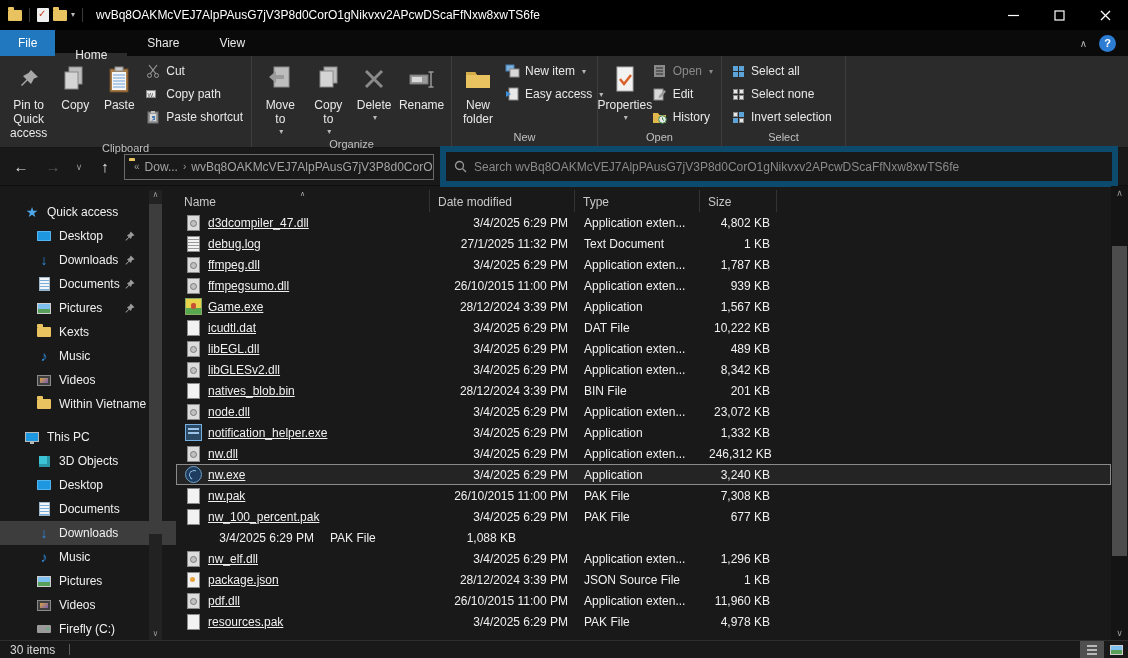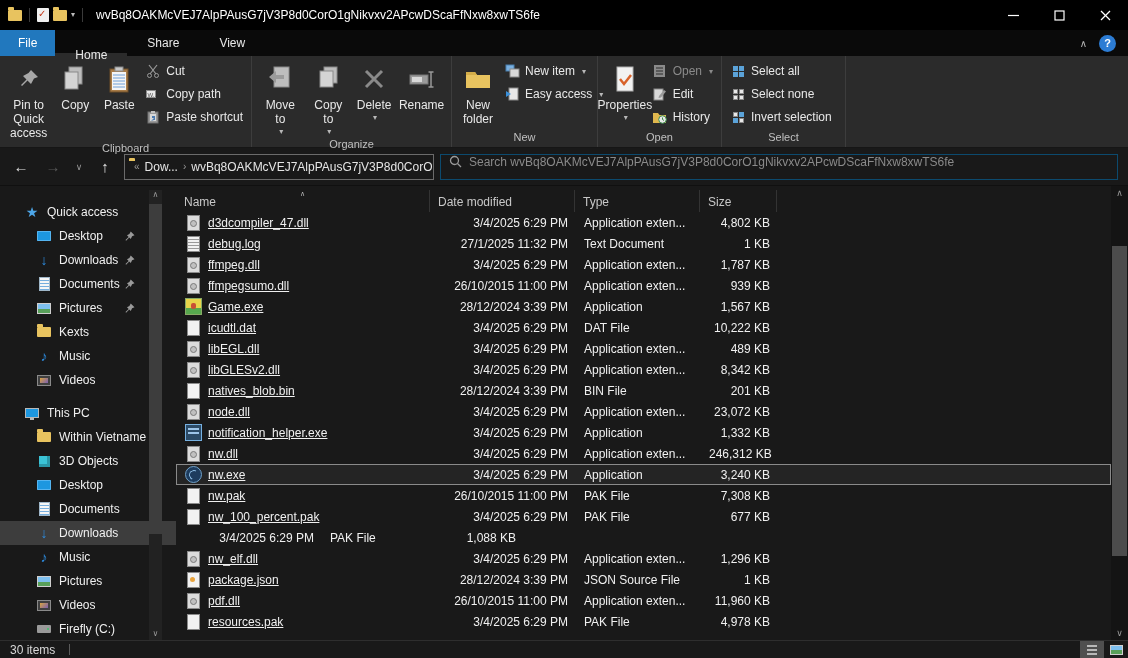--- a/index.html
+++ b/index.html
@@ -42,23 +42,23 @@
   .smallbtn .sicon { width:16px; height:16px; display:flex; align-items:center; justify-content:center; }
   .drop { font-size:8px; color:#b8b8b8; margin-left:2px; }
   .dim { color:#8a8a8a; }
 
   
   .navbar { height:38px; background:#191919; display:flex; align-items:center; padding:0 10px 0 8px; gap:6px; flex:0 0 auto; border-bottom:1px solid #101010;}
   .nav-arrow { width:26px; text-align:center; font-size:15px; color:#e0e0e0; }
   .nav-arrow.disabled { color:#5a5a5a; }
   .nav-chevron { font-size:9px; color:#9a9a9a; width:14px; text-align:center; }
   .addressbox { flex:0 0 310px; height:26px; border:1px solid #6b6b6b; background:#191919; display:flex; align-items:center; padding:0 4px; gap:5px; overflow:hidden; }
-  .crumb { white-space:nowrap; color:#e5e5e5;text-align:right; }
+  .crumb { white-space:nowrap; color:#a3a3a3;text-align:right; }
   .crumb-sep { color:#9a9a9a; font-size:10px; }
-  .searchbox { flex:1; height:26px; border:1px solid #0c4a6e; background:#191919; display:flex; align-items:flex-start; padding:0 8px; gap:7px; }
+  .searchbox { flex:1; height:41px; border:6px solid #0c4a6e; background:#191919; display:flex; align-items:center; padding:0 8px; gap:7px; }
   .searchbox input { flex:1; background:transparent; border:none; outline:none; color:#9a9a9a; font-family:inherit; font-size:12px; }
   .searchbox input::placeholder { color:#8a8a8a; opacity:1; }
 
   
   .main { flex:1; display:flex; min-height:0; position:relative; }
 
   
   .sidebar { width:176px; position:relative; background:#191919; overflow:hidden; flex:0 0 auto; padding-top:14px; }
   .side-item { height:24px; display:flex; align-items:center; padding-left:24px; position:relative; color:#f0f0f0; white-space:nowrap; }
   .side-item.lvl1 { padding-left:36px; }
@@ -521,31 +521,31 @@
               <span class="si-music">♪</span>
             </span>
             <span class="side-label">Music</span>
           </div>
           <div class="side-item lvl1">
             <span class="side-icon">
               <span class="si-videos"></span>
             </span>
             <span class="side-label">Videos</span>
           </div>
+          <div class="side-item lvl1">
+            <span class="side-icon">
+              <span class="si-folder"></span>
+            </span>
+            <span class="side-label">Within Vietname</span>
+          </div>
           <div class="side-item section-gap">
             <span class="side-icon">
               <span class="si-pc"></span>
             </span>
             <span class="side-label">This PC</span>
-          </div>
-          <div class="side-item lvl1">
-            <span class="side-icon">
-              <span class="si-folder"></span>
-            </span>
-            <span class="side-label">Within Vietname</span>
           </div>
           <div class="side-item lvl1">
             <span class="side-icon">
               <span class="si-objects3d"></span>
             </span>
             <span class="side-label">3D Objects</span>
           </div>
           <div class="side-item lvl1">
             <span class="side-icon">
               <span class="si-desktop"></span>

